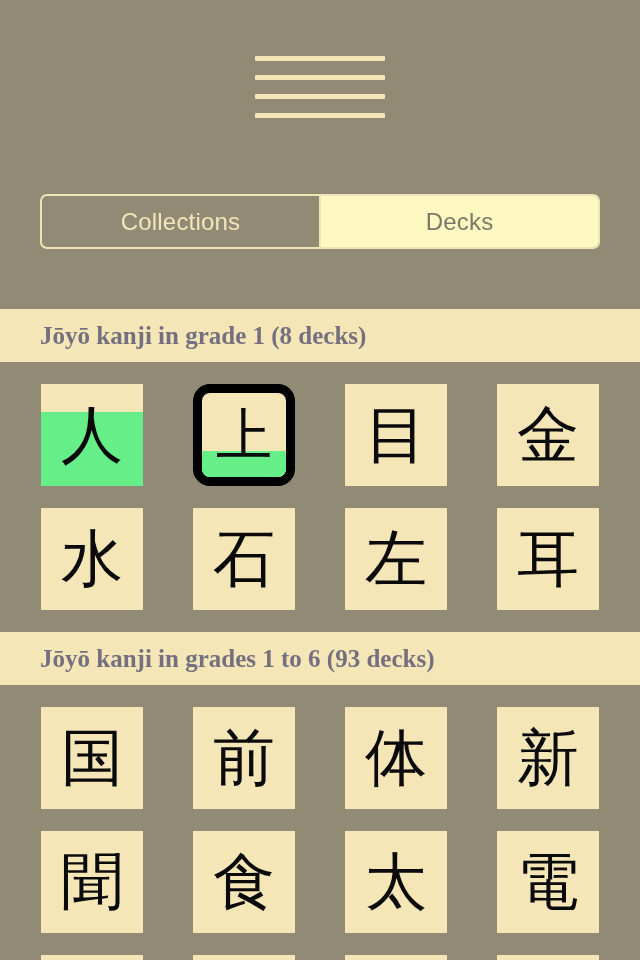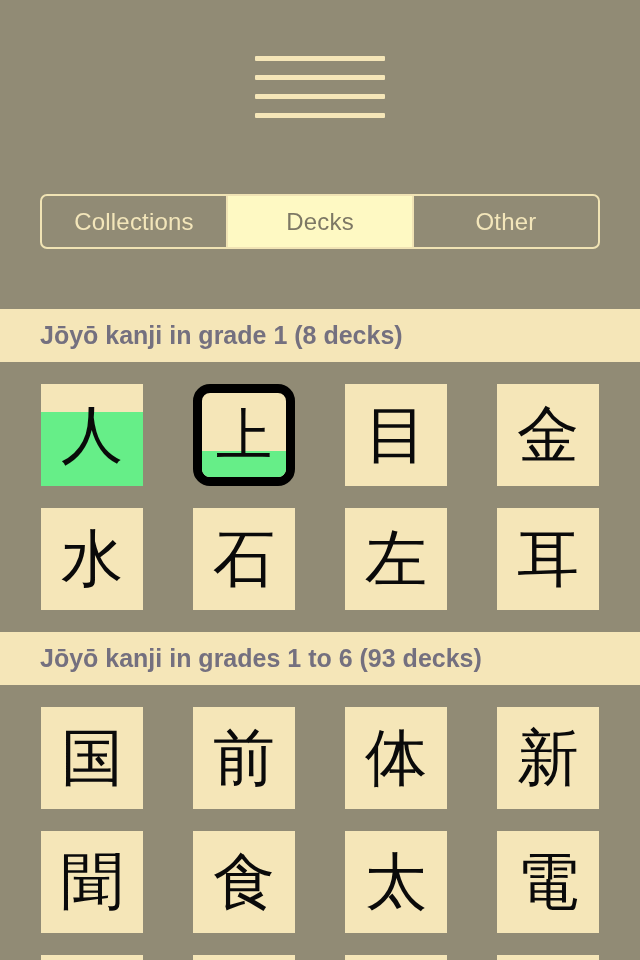--- a/index.html
+++ b/index.html
@@ -38,20 +38,21 @@
   #segmented .seg:last-child{ border-right:none; }
   #segmented .seg.selected{ background:#fef9c3; color:#7d7865; }
 
   
   .section-header{
     width:640px; height:53px; background:#f5e6b8;
     display:flex; align-items:center;
     padding-left:40px;
     font-size:25px; font-weight:bold; color:#74707f;
     white-space:nowrap;
+    font-family:Liberation Serif, serif;
   }
 
   
   .grid{
     width:640px; padding:22px 0 0 0;
     display:grid;
     grid-template-columns:repeat(4,102px);
     justify-content:center;
     column-gap:50px;
     row-gap:22px;
@@ -88,21 +89,20 @@
   <div id="menu-button">
     <span class="bar"></span>
     <span class="bar"></span>
     <span class="bar"></span>
     <span class="bar"></span>
   </div>
 
   <div id="segmented">
     <div class="seg">Collections</div>
     <div class="seg selected">Decks</div>
-    <div class="seg">Other</div>
   </div>
 
   <div style="position:absolute;left:0;top:265px;width:640px;">
 
     <div class="section">
       <div class="section-header">Jōyō kanji in grade 1 (8 decks)</div>
       <div class="grid" id="grid-section-1">
           <div class="tile">
             <div class="fill" style="height: 73%;"></div>
             <div class="glyph">人</div>

